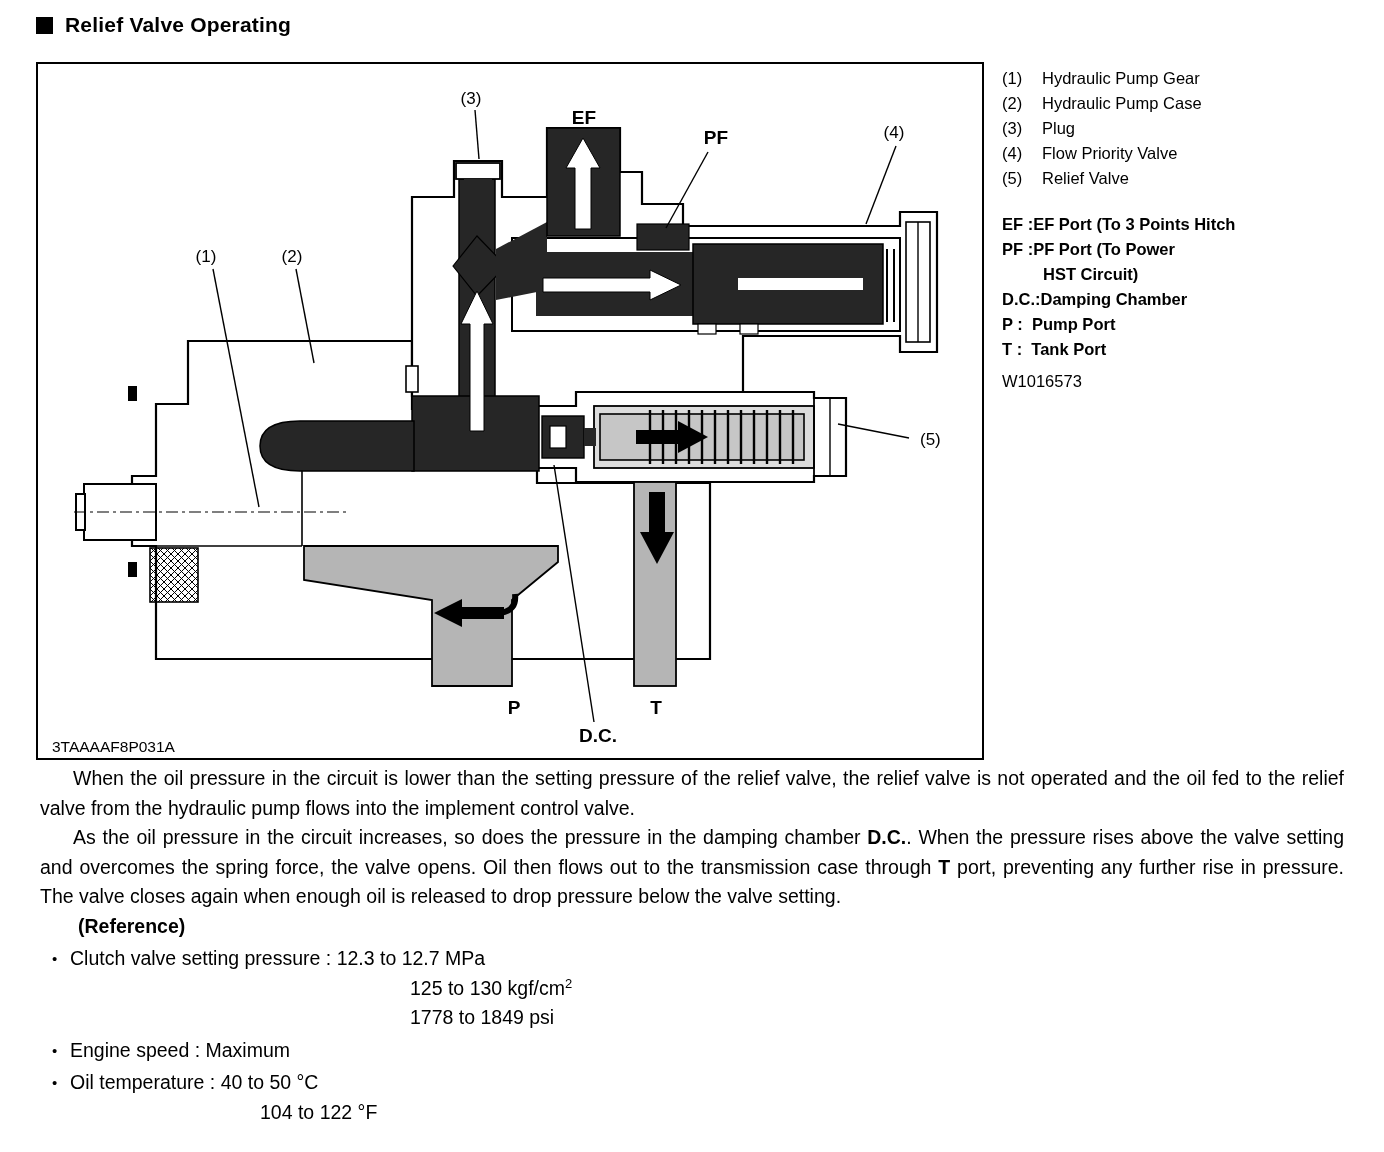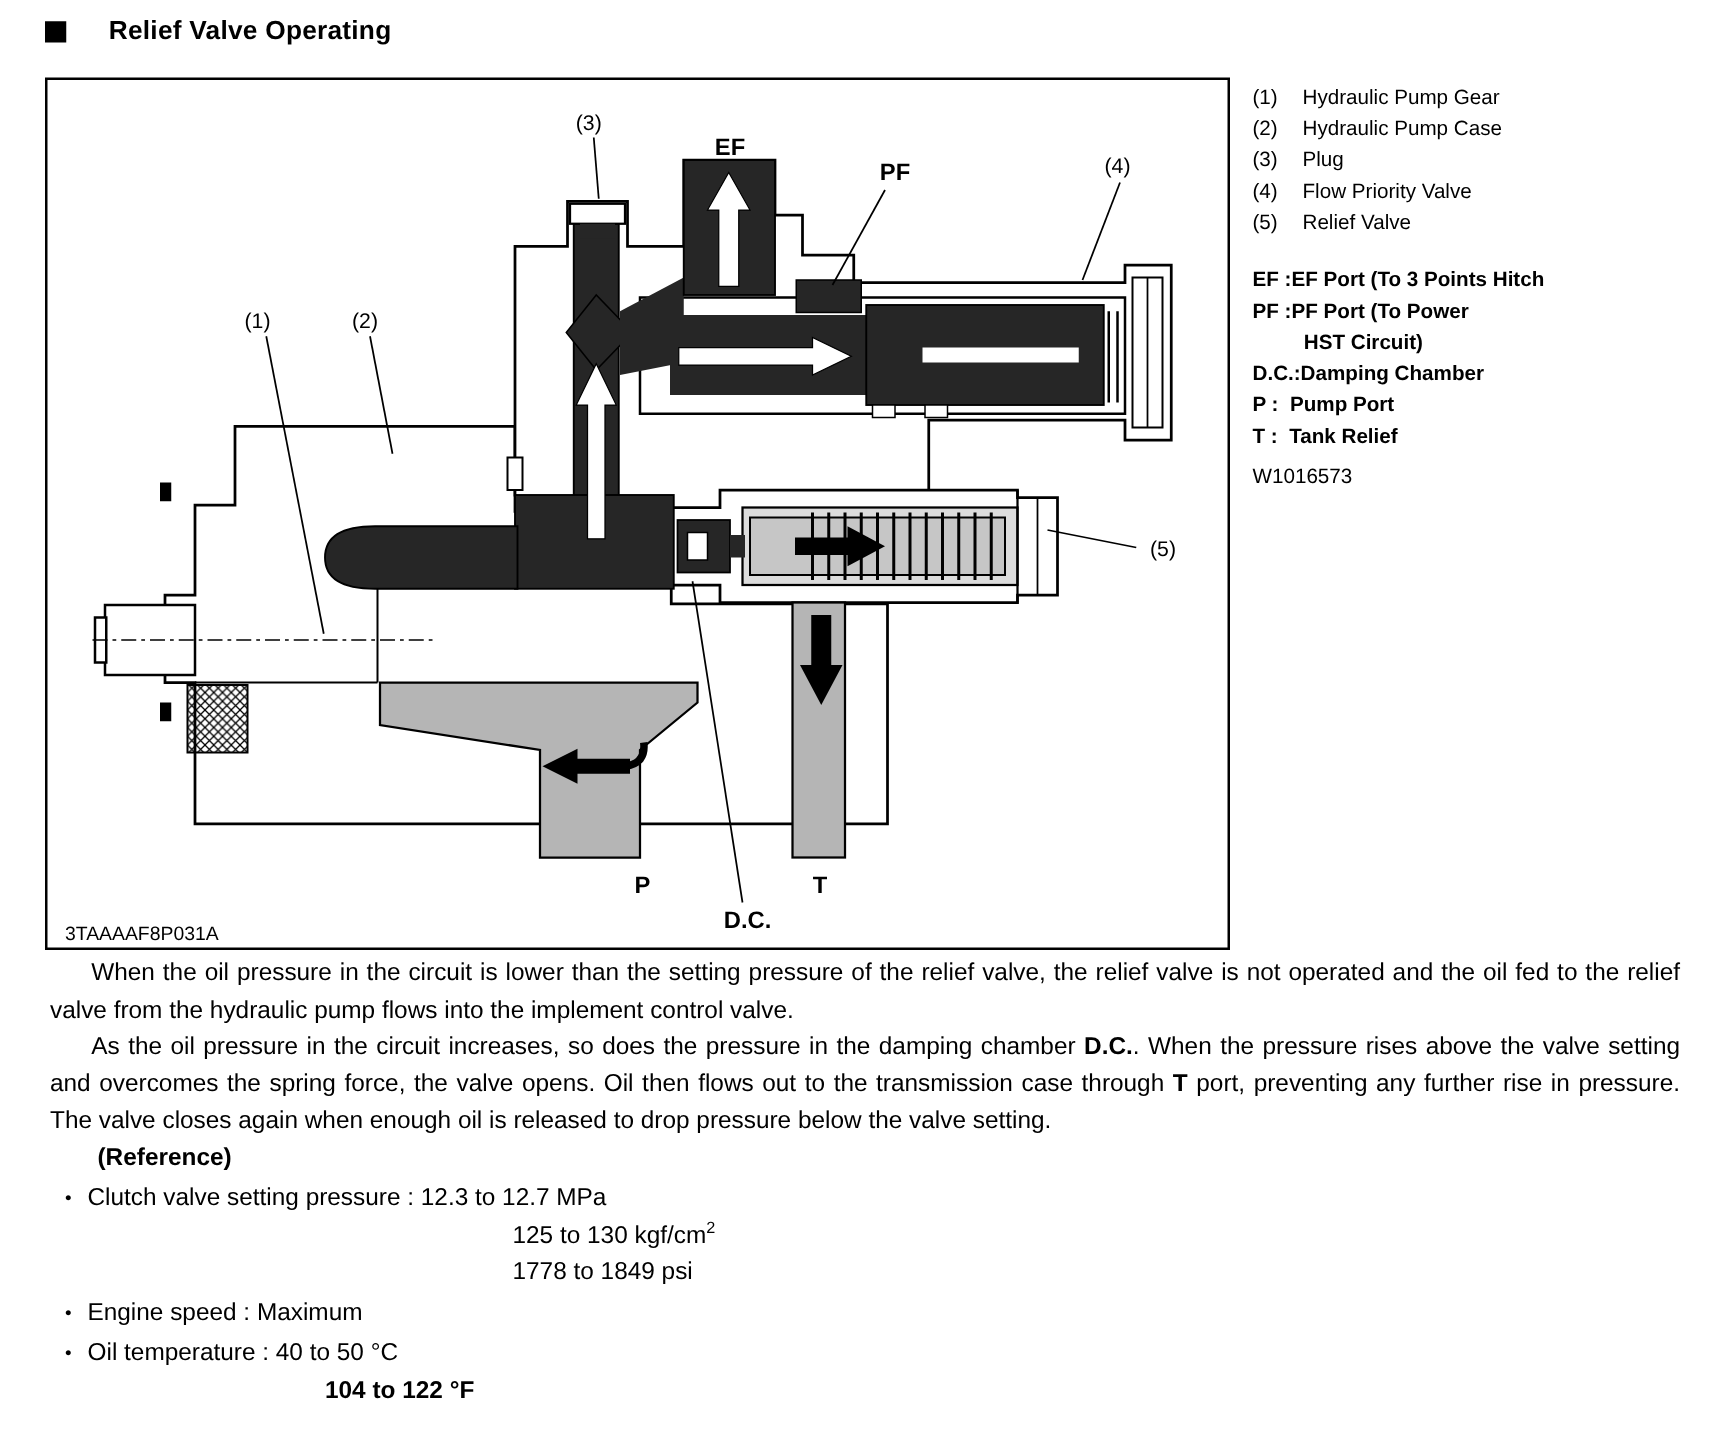--- a/index.html
+++ b/index.html
@@ -2,21 +2,21 @@
 <html><head>
 <meta charset="utf-8">
 <style>
   * { margin:0; padding:0; box-sizing:border-box; }
   html,body { background:#fff; }
   body {
     width:1384px; height:1152px; position:relative;
     font-family:"Liberation Sans", sans-serif; color:#000;
     overflow:hidden;
   }
-  .title-row { position:absolute; left:36px; top:13px; display:flex; align-items:center;gap:22px; }
+  .title-row { position:absolute; left:36px; top:13px; display:flex; align-items:center; }
   .title-square { width:17px; height:17px; background:#000; margin-right:12px; flex:none; }
   .title-text { font-size:21px; font-weight:bold; letter-spacing:0.2px; }
 
   .figure-box {
     position:absolute; left:36px; top:62px; width:948px; height:698px;
     border:2px solid #000; background:#fff;
   }
   .figure-box svg { display:block; }
 
   .legend { position:absolute; left:1002px; top:66px; width:352px; font-size:16.5px; line-height:25px; }
@@ -26,21 +26,21 @@
   .port-line { white-space:pre-wrap; }
   .cont { padding-left:41px; }
   .wcode { margin-top:7px; text-align:left; padding-right:48px; font-weight:normal; }
 
   .body-text { position:absolute; left:40px; top:764px; width:1304px; font-size:19.5px; line-height:29.5px; }
   .para { text-align:justify; text-indent:33px; }
   .ref-heading { font-weight:bold;margin-left:38px; }
   .bullet-row { display:flex; margin-top:3px; }
   .bullet { width:30px; flex:none; padding-left:12px; font-size:15px; }
   .cont-val1 { padding-left:370px; }
-  .cont-val3 { padding-left:220px;font-weight:bold; }
+  .cont-val3 { padding-left:220px; }
   sup { font-size:13px; vertical-align:super; line-height:0; }
 </style>
 </head>
 <body>
 
 <div class="page">
 
   <div class="title-row">
     <div class="title-square"></div>
     <div class="title-text">Relief Valve Operating</div>
@@ -178,21 +178,21 @@
       <span class="legend-num">(5)</span>
       <span>Relief Valve</span>
     </div>
 
     <div class="legend-ports">
       <div class="port-line">EF :EF Port (To 3 Points Hitch</div>
       <div class="port-line">PF :PF Port (To Power</div>
       <div class="port-line cont">HST Circuit)</div>
       <div class="port-line">D.C.:Damping Chamber</div>
       <div class="port-line">P :  Pump Port</div>
-      <div class="port-line">T :  Tank Relief</div>
+      <div class="port-line">T :  Tank Port</div>
       <div class="wcode">W1016573</div>
     </div>
   </div>
 
   <div class="body-text">
     <p class="para">When the oil pressure in the circuit is lower than the setting pressure of the relief valve, the relief valve is not operated and the oil fed to the relief valve from the hydraulic pump flows into the implement control valve.</p>
     <p class="para"><span>As the oil pressure in the circuit increases, so does the pressure in the damping chamber </span><b>D.C.</b><span>.  When the pressure rises above the valve setting and overcomes the spring force, the valve opens.  Oil then flows out to the transmission case through </span><b>T</b><span> port, preventing any further rise in pressure.  The valve closes again when enough oil is released to drop pressure below the valve setting.</span></p>
 
     <div class="ref-heading">(Reference)</div>
 

